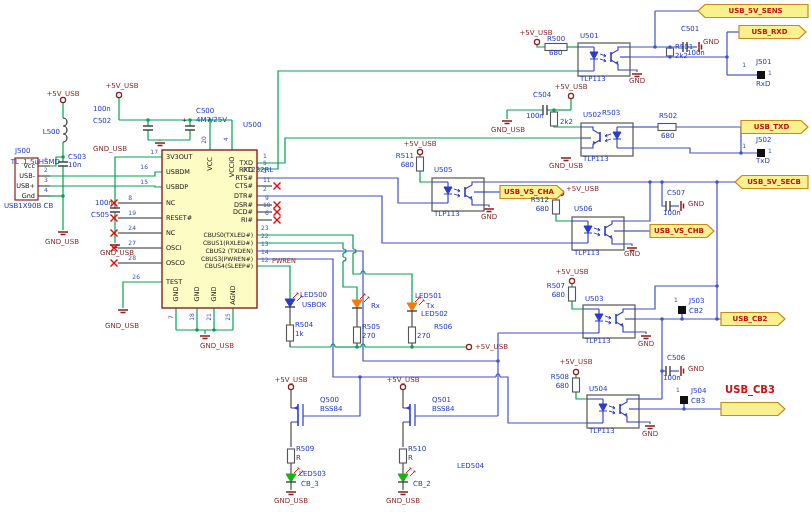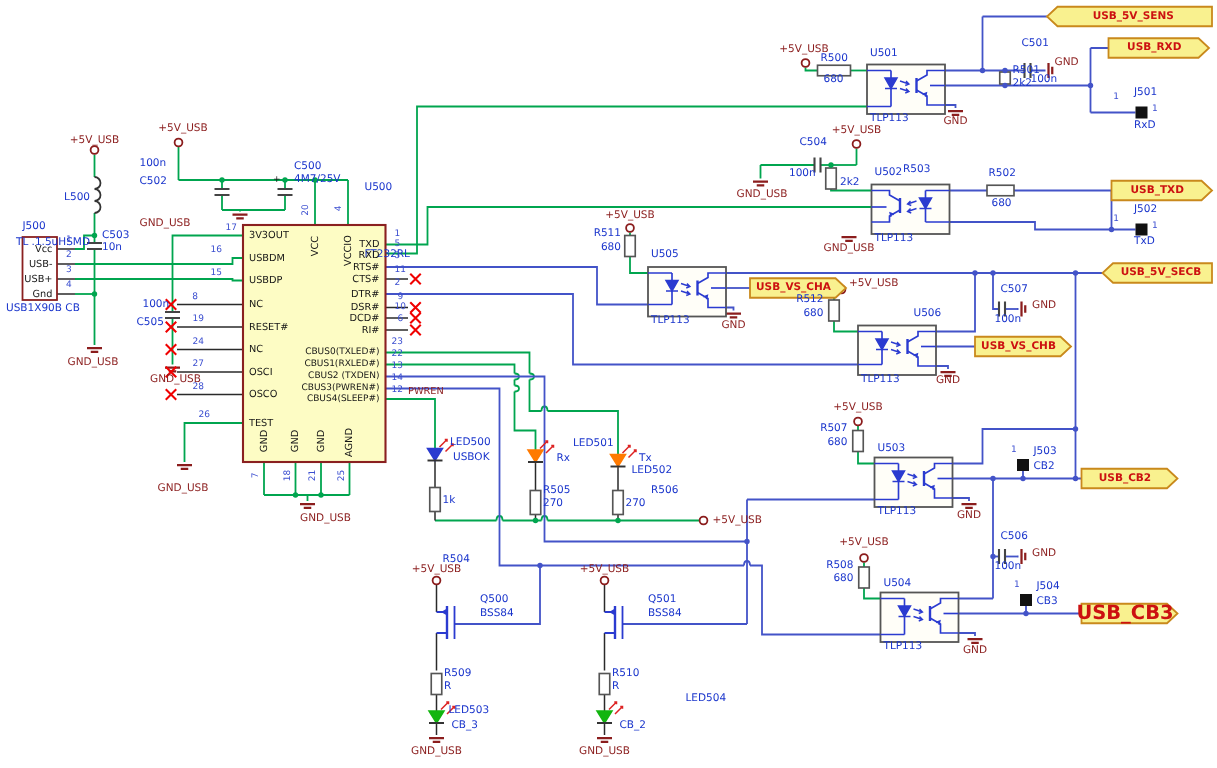--- a/index.html
+++ b/index.html
@@ -480,21 +480,21 @@
       <div class="lbl c-b" style="left: 756px; top: 161px;">TxD</div>
       <div class="lbl c-r a-c" style="left: 420px; top: 144px;">+5V_USB</div>
       <div class="lbl c-b a-r" style="left: 414px; top: 156px;">R511</div>
       <div class="lbl c-b a-r" style="left: 414px; top: 165px;">680</div>
       <div class="lbl c-b" style="left: 434px; top: 170px;">U505</div>
       <div class="lbl c-b" style="left: 434px; top: 214px;">TLP113</div>
       <div class="lbl c-r a-c" style="left: 489px; top: 217px;">GND</div>
       <div class="lbl c-r" style="left: 566px; top: 189px;">+5V_USB</div>
       <div class="lbl c-b a-r" style="left: 549px; top: 200px;">R512</div>
       <div class="lbl c-b a-r" style="left: 549px; top: 209px;">680</div>
-      <div class="lbl c-b" style="left: 574px; top: 209px; margin-left: 35px;">U506</div>
+      <div class="lbl c-b" style="left: 574px; top: 209px;">U506</div>
       <div class="lbl c-b" style="left: 574px; top: 253px;">TLP113</div>
       <div class="lbl c-r a-c" style="left: 632px; top: 254px;">GND</div>
       <div class="lbl c-b" style="left: 667px; top: 193px;">C507</div>
       <div class="lbl c-b" style="left: 663px; top: 213px;">100n</div>
       <div class="lbl c-r" style="left: 688px; top: 204px;">GND</div>
       <div class="lbl c-r a-c" style="left: 572px; top: 272px;">+5V_USB</div>
       <div class="lbl c-b a-r" style="left: 565px; top: 286px;">R507</div>
       <div class="lbl c-b a-r" style="left: 565px; top: 295px;">680</div>
       <div class="lbl c-b" style="left: 585px; top: 299px;">U503</div>
       <div class="lbl c-b" style="left: 585px; top: 341px;">TLP113</div>
@@ -509,23 +509,23 @@
       <div class="lbl c-b a-r" style="left: 569px; top: 377px;">R508</div>
       <div class="lbl c-b a-r" style="left: 569px; top: 386px;">680</div>
       <div class="lbl c-b" style="left: 589px; top: 389px;">U504</div>
       <div class="lbl c-b" style="left: 589px; top: 431px;">TLP113</div>
       <div class="lbl c-r a-c" style="left: 650px; top: 434px;">GND</div>
       <div class="lbl c-n" style="left: 676px; top: 390px; font-size: 6px;">1</div>
       <div class="lbl c-b" style="left: 691px; top: 391px;">J504</div>
       <div class="lbl c-b" style="left: 691px; top: 401px;">CB3</div>
       <div class="lbl c-b" style="left: 300px; top: 295px;">LED500</div>
       <div class="lbl c-b" style="left: 302px; top: 305px;">USBOK</div>
-      <div class="lbl c-b" style="left: 295px; top: 325px; margin-top: 48px;">R504</div>
+      <div class="lbl c-b" style="left: 295px; top: 325px;">R504</div>
       <div class="lbl c-b" style="left: 295px; top: 334px;">1k</div>
-      <div class="lbl c-b" style="left: 346px; top: 296px; padding-left: 36px;">LED501</div>
+      <div class="lbl c-b" style="left: 379px; top: 296px; padding-left: 36px;">LED501</div>
       <div class="lbl c-b" style="left: 371px; top: 306px;">Rx</div>
       <div class="lbl c-b" style="left: 362px; top: 327px;">R505</div>
       <div class="lbl c-b" style="left: 362px; top: 336px;">270</div>
       <div class="lbl c-b" style="left: 421px; top: 314px; text-align: center;">LED502</div>
       <div class="lbl c-b" style="left: 426px; top: 306px;">Tx</div>
       <div class="lbl c-b" style="left: 417px; top: 327px; padding-left: 17px;">R506</div>
       <div class="lbl c-b" style="left: 417px; top: 336px;">270</div>
       <div class="lbl c-r" style="left: 475px; top: 347px;">+5V_USB</div>
       <div class="lbl c-r a-c" style="left: 291px; top: 380px;">+5V_USB</div>
       <div class="lbl c-b" style="left: 320px; top: 400px;">Q500</div>
@@ -543,15 +543,15 @@
       <div class="lbl c-b" style="left: 411px; top: 466px; margin-left: 46px;">LED504</div>
       <div class="lbl c-b" style="left: 413px; top: 484px;">CB_2</div>
       <div class="lbl c-r a-c" style="left: 403px; top: 501px;">GND_USB</div>
       <div class="lbl c-t a-c" style="left: 755.5px; top: 11px; font-size: 7px;">USB_5V_SENS</div>
       <div class="lbl c-t a-c" style="left: 769.5px; top: 32px; font-size: 7px;">USB_RXD</div>
       <div class="lbl c-t a-c" style="left: 771.5px; top: 127px; font-size: 7px;">USB_TXD</div>
       <div class="lbl c-t a-c" style="left: 774px; top: 182px; font-size: 7px;">USB_5V_SECB</div>
       <div class="lbl c-t a-c" style="left: 529px; top: 192px; font-size: 7px;">USB_VS_CHA</div>
       <div class="lbl c-t a-c" style="left: 679px; top: 231px; font-size: 7px;">USB_VS_CHB</div>
       <div class="lbl c-t a-c" style="left: 750px; top: 319px; font-size: 7px;">USB_CB2</div>
-      <div class="lbl c-t a-c" style="left: 750px; top: 409px; font-size: 13px;">USB_CB3</div>
+      <div class="lbl c-t a-c" style="left: 750px; top: 390px; font-size: 10px;">USB_CB3</div>
     </div>
 </div>
 
 </body></html>

